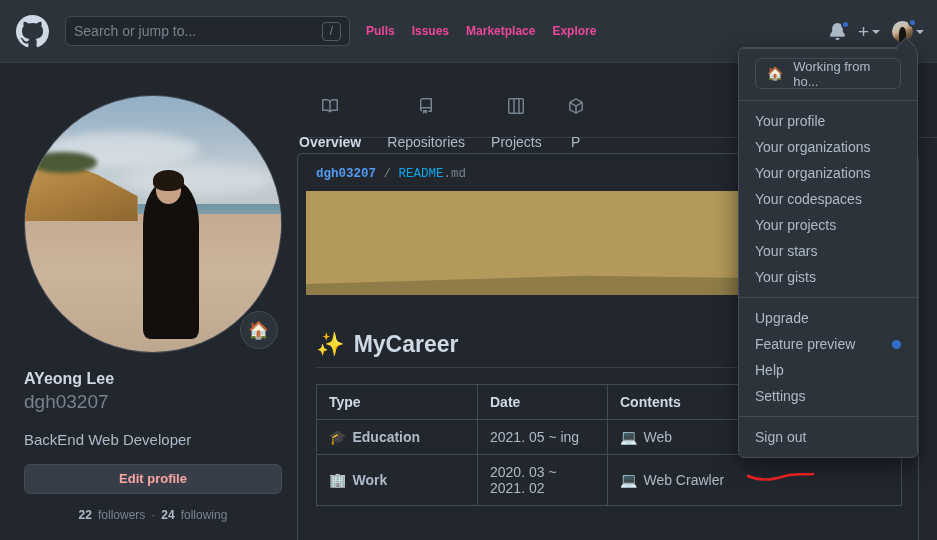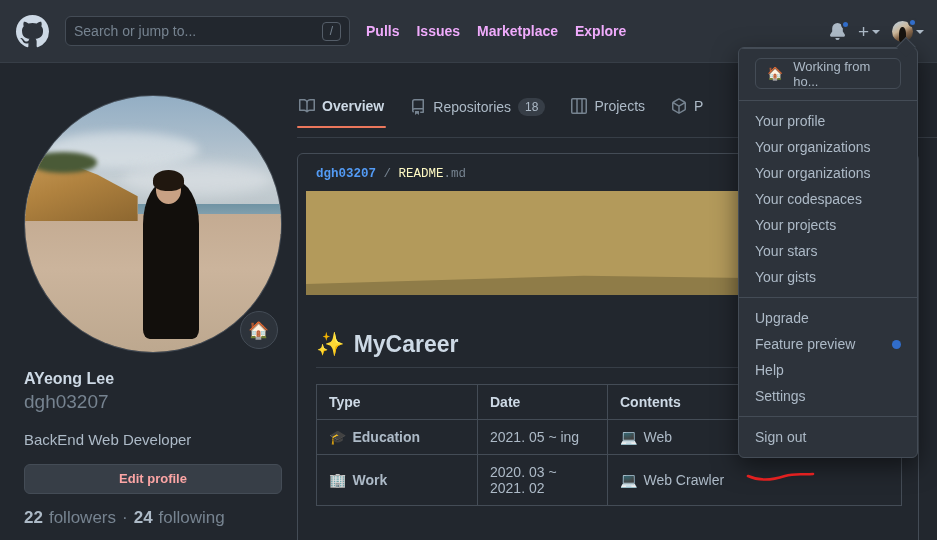--- a/index.html
+++ b/index.html
@@ -34,21 +34,21 @@
     flex: 0 0 auto;
   }
   .search-box .ph { font-size: 14px; color: #768390; flex: 1 1 auto; white-space: nowrap; }
   .slash-key {
     width: 19px; height: 19px; border: 1px solid #545d68; border-radius: 4px;
     font-size: 12px; color: #768390; display: flex; align-items: center; justify-content: center;
     line-height: 1;
   }
   .nav-links { display: flex; align-items: center; gap: 17px; }
   .nav-links a {
-    font-size: 14px; font-weight: bold; color: #f0abfc; text-decoration: none; white-space: nowrap;
+    font-size: 12px; font-weight: bold; color: #ec4899; text-decoration: none; white-space: nowrap;
   }
 
   .header-right {
     position: absolute; right: 13px; top: 0; height: 63px;
     display: flex; align-items: center; gap: 12px;
   }
   .icon-btn { position: relative; display: flex; align-items: center; cursor: pointer; }
   .bell svg { width: 17px; height: 17px; fill: #adbac7; display: block; }
   .blue-dot {
     position: absolute; width: 9px; height: 9px; border-radius: 50%;
@@ -114,29 +114,29 @@
   .prof-name { margin-top: 16px; font-size: 16px; font-weight: bold; color: #cdd9e5; line-height: 1.25; }
   .prof-login { font-size: 19px; color: #768390; font-weight: 300; line-height: 1.25; margin-top: 1px; }
   .prof-bio { margin-top: 17px; font-size: 15px; color: #adbac7; }
   .edit-btn {
     margin-top: 16px; width: 258px; height: 30px;
     background: #373e47; border: 1px solid #444c56; border-radius: 6px;
     color: #fca5a5; font-size: 13px; font-weight: bold;
     display: flex; align-items: center; justify-content: center; cursor: pointer;
     font-family: "Liberation Sans", sans-serif;
   }
-  .followers { margin-top: 14px; font-size: 17px; color: #768390; display:flex; gap:6px; align-items:center;}
+  .followers { margin-top: 14px; font-size: 12px; color: #768390; display:flex; gap:6px; align-items:center;justify-content:center;}
   .followers b { color: #adbac7; }
 
   
   .tabs {
     position: absolute; left: 297px; top: 93px; height: 45px;
     display: flex; align-items: flex-start; gap: 22px;
   }
-  .tab { display: flex; align-items: center; gap: 7px; padding: 5px 2px 14px 2px; position: relative; cursor: pointer; }
+  .tab { display: flex; align-items: center; gap: 20px; padding: 5px 2px 14px 2px; position: relative; cursor: pointer; flex-direction: column; }
   .tab .t-label { font-size: 14px; color: #adbac7; }
   .tab.active .t-label { font-weight: bold; color: #cdd9e5; }
   .tab.active::after {
     content:""; position:absolute; left:0; right:0; bottom:0; height:2px;
     background:#ec775c; border-radius:2px;
   }
   .tab svg { fill: #768390; display:block; }
   .count-badge {
     background: #373e47; color: #adbac7; font-size: 12px;
     border-radius: 10px; padding: 1px 7px; line-height: 16px;
@@ -144,21 +144,21 @@
   .tabs-rule { position:absolute; left:297px; top:137px; width:640px; height:1px; background:#373e47; }
 
   
   .readme {
     position: absolute; left: 297px; top: 153px; width: 622px; height: 420px;
     border: 1px solid #444c56; border-radius: 6px; background: #22272e; overflow: hidden;
   }
   .readme-head { padding: 13px 18px 10px 18px; font-family: "Liberation Mono", monospace; font-size: 12.5px; }
   .readme-head .owner { color: #539bf5; font-weight: bold; }
   .readme-head .sep { color: #768390; }
-  .readme-head .fname { color: #fef9c3; }
+  .readme-head .fname { color: #0ea5e9; }
   .readme-head .fext { color: #768390; }
 
   .banner {
     position: relative; margin: 0 8px; height: 104px;
     background: #b39a5b; overflow: hidden;
   }
   .banner .wave {
     position:absolute; left:0; bottom:0; width:100%; height:26px;
     background:#8f7c48;
     clip-path: polygon(0 58%, 46% 26%, 100% 44%, 100% 100%, 0 100%);

